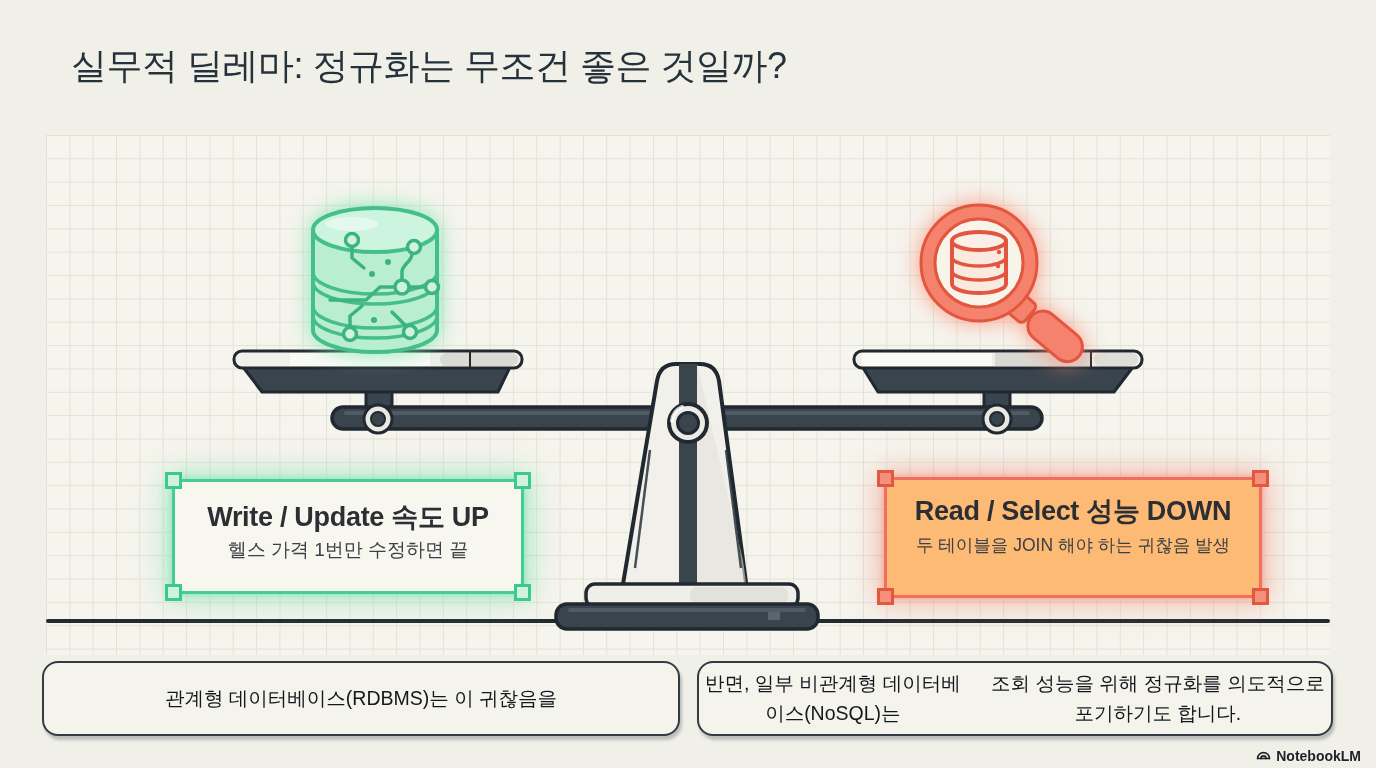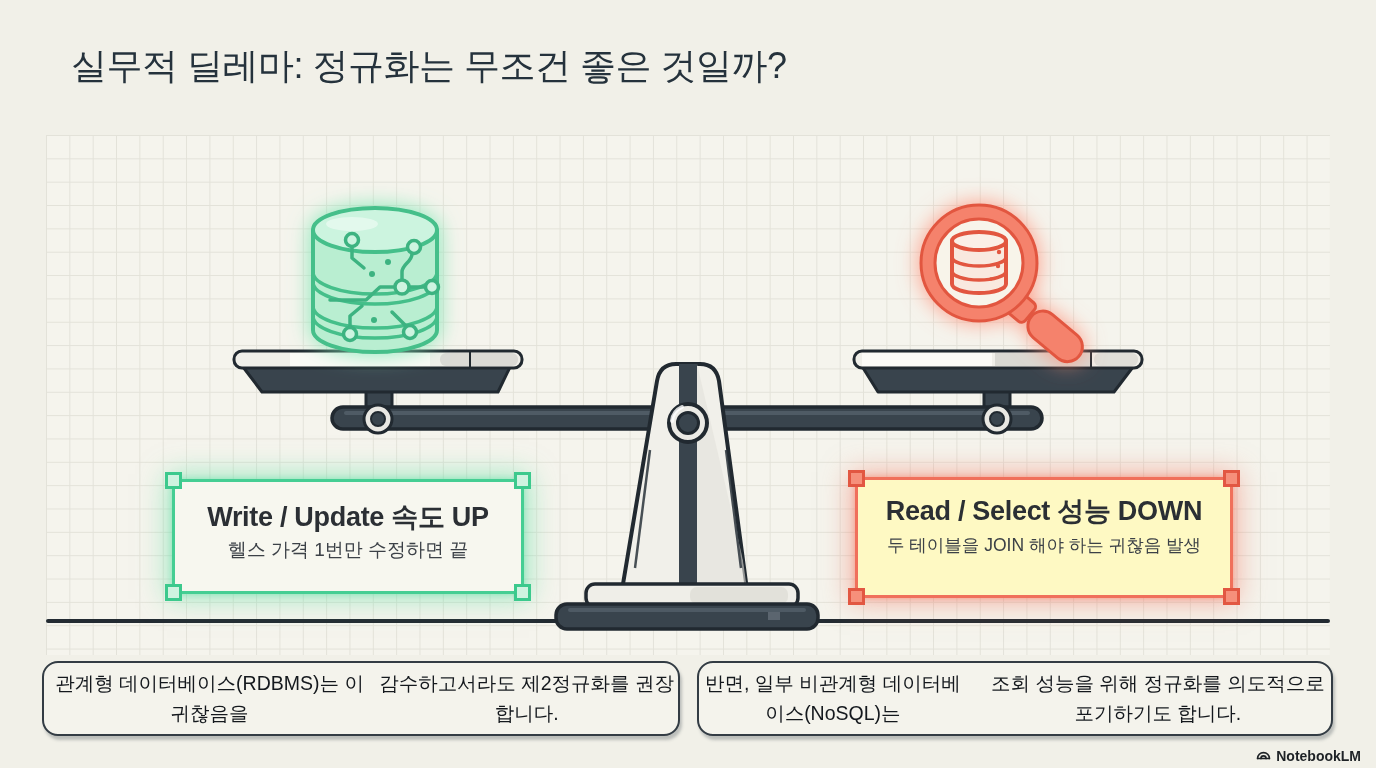--- a/index.html
+++ b/index.html
@@ -34,22 +34,22 @@
   .corner.tl{left:-10px;top:-10px}.corner.tr{right:-10px;top:-10px}
   .corner.bl{left:-10px;bottom:-10px}.corner.br{right:-10px;bottom:-10px}
   .card-green{
     left:172px;top:479px;width:352px;height:115px;
     background:#F7F7EF;border:3px solid #45CE93;
     box-shadow:0 0 26px 5px rgba(98,224,165,.55),0 0 6px rgba(98,224,165,.6);
     padding-top:17px;
   }
   .card-green .corner{background:#CFF3E0;border:3px solid #3CC98D;}
   .card-red{
-    left:855px;top:477px;width:378px;height:121px;
-    background:#fef9c3;border:3px solid #F0705B;
+    left:884px;top:477px;width:378px;height:121px;
+    background:#fdba74;border:3px solid #F0705B;
     box-shadow:0 0 26px 5px rgba(244,120,98,.5),0 0 6px rgba(244,120,98,.55);
     padding-top:13px;
   }
   .card-red .corner{background:#F6907B;border:3px solid #E25742;}
   .tag-title{font-size:27px;font-weight:800;color:#2B2F34;letter-spacing:-0.3px;}
   .tag-sub{font-size:19px;color:#3C4147;margin-top:2px;line-height:1.35;}
   .card-red .tag-sub{font-size:17.5px;margin-top:5px;}
 
   
   .note-box{
@@ -213,21 +213,20 @@
   <span class="corner bl"></span>
   <span class="corner br"></span>
   <div class="tag-title">Read / Select 성능 DOWN</div>
   <div class="tag-sub">
     <div>두 테이블을 JOIN 해야 하는 귀찮음 발생</div>
   </div>
 </div>
 
 <div class="note-box note-left">
   <div>관계형 데이터베이스(RDBMS)는 이 귀찮음을</div>
-  <div>감수하고서라도 제2정규화를 권장합니다.</div>
 </div>
 <div class="note-box note-right">
   <div>반면, 일부 비관계형 데이터베이스(NoSQL)는</div>
   <div>조회 성능을 위해 정규화를 의도적으로 포기하기도 합니다.</div>
 </div>
 
 <div class="footer-brand">
   <svg width="17" height="17" viewBox="0 0 20 20">
     <g fill="none" stroke="#1E2226" stroke-width="2" stroke-linecap="round">
       <path d="M3,13.5 A7,7 0 1 1 17,13.5"></path>

